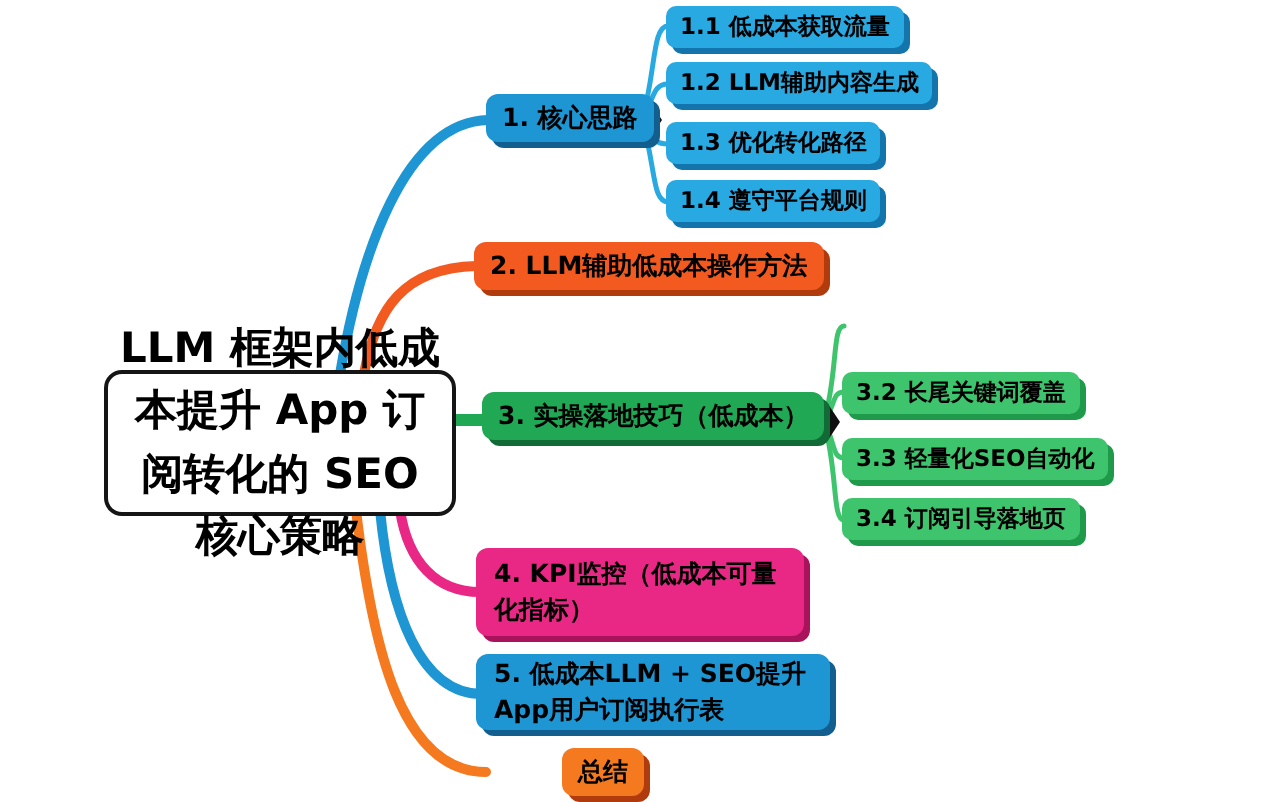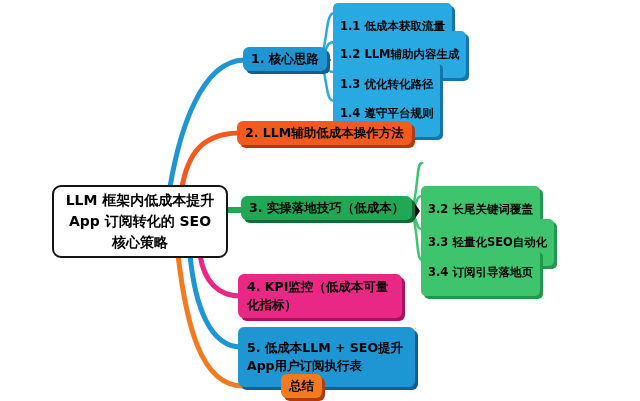--- a/index.html
+++ b/index.html
@@ -23,38 +23,38 @@
 
   .node{
     position:absolute;z-index:2;display:inline-flex;align-items:center;
     white-space:nowrap;color:var(--node-text);font-weight:bold;
     border-radius:6px;padding:3px 8px;font-size:12.5px;line-height:1.45;
     box-sizing:border-box;
   }
   .central{
     left:52px;top:185px;width:176px;height:73px;
     background:var(--central-bg);border:2px solid var(--central-border);
-    border-radius:9px;font-size:14px;line-height:1.5;
+    border-radius:9px;font-size:21px;line-height:1.5;
     display:flex;align-items:center;justify-content:center;text-align:center;
     white-space:normal;padding:2px 6px;z-index:3;
   }
   .blue  {background:var(--branch-blue);box-shadow:3px 3px 0 var(--branch-blue-shadow);}
   .orange{background:var(--orange);box-shadow:3px 3px 0 var(--orange-shadow);}
   .green {background:var(--green);box-shadow:3px 3px 0 var(--green-shadow);}
   .magenta{background:var(--magenta);box-shadow:3px 3px 0 var(--magenta-shadow);}
   .orange2{background:var(--zongjie-orange);box-shadow:3px 3px 0 var(--orange-shadow);}
   .subblue{background:var(--sub-blue);box-shadow:3px 3px 0 var(--sub-blue-shadow);}
   .subgreen{background:var(--sub-green);box-shadow:3px 3px 0 var(--sub-green-shadow);}
-  .sub{font-size:11.5px;border-radius:5px;padding:15px 7px;z-index:2;}
+  .sub{font-size:11.5px;border-radius:5px;padding:2px 7px;z-index:2;}
 
   .n1{left:243px;top:47px;}
   .n2{left:237px;top:121px;}
   .n3{left:241px;top:196px;}
   .n4{left:238px;top:274px;width:164px;white-space:normal;align-items:flex-start;padding:4px 9px;}
-  .n5{left:238px;top:327px;width:177px;white-space:normal;align-items:flex-start;padding:12px 9px;}
+  .n5{left:238px;top:327px;width:177px;white-space:normal;align-items:flex-start;padding:1px 9px;}
   .n6{left:241px;top:374px;margin-left:40px;}
   .c11{left:333px;top:3px;}
   .c12{left:333px;top:31px;}
   .c13{left:333px;top:61px;}
   .c14{left:333px;top:90px;}
   .c31{left:421px;top:152px;}
   .c32{left:421px;top:186px;}
   .c33{left:421px;top:219px;}
   .c34{left:421px;top:249px;}
 </style>

